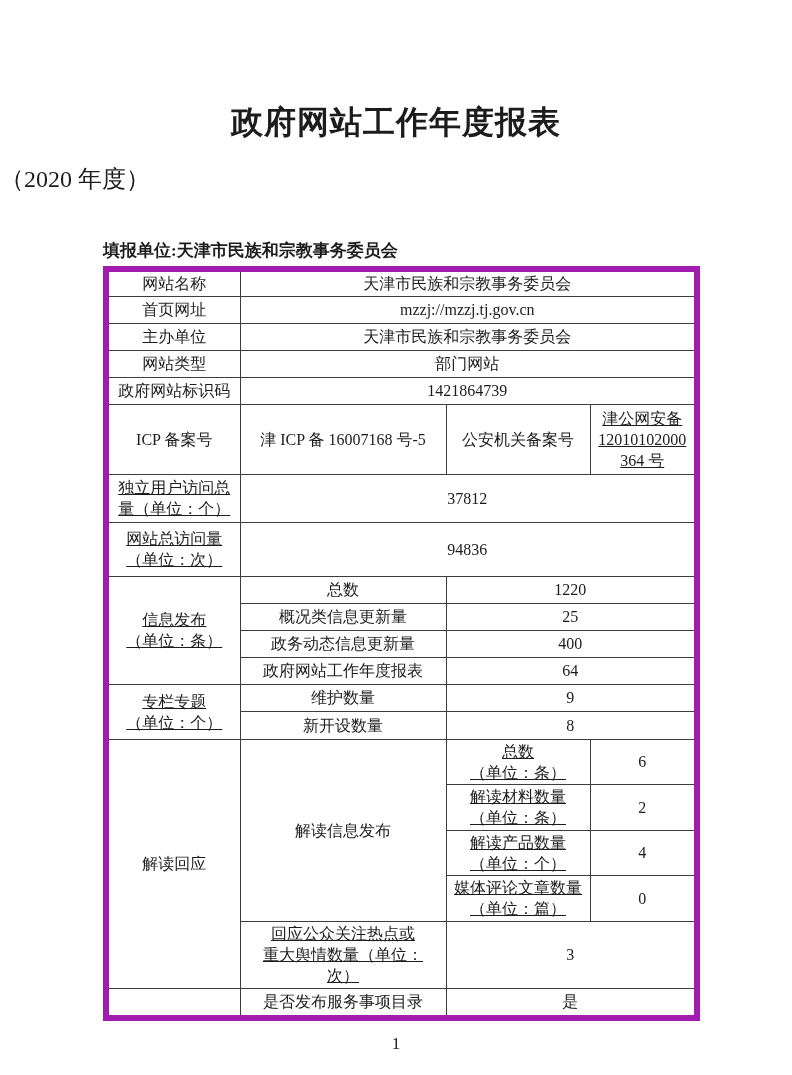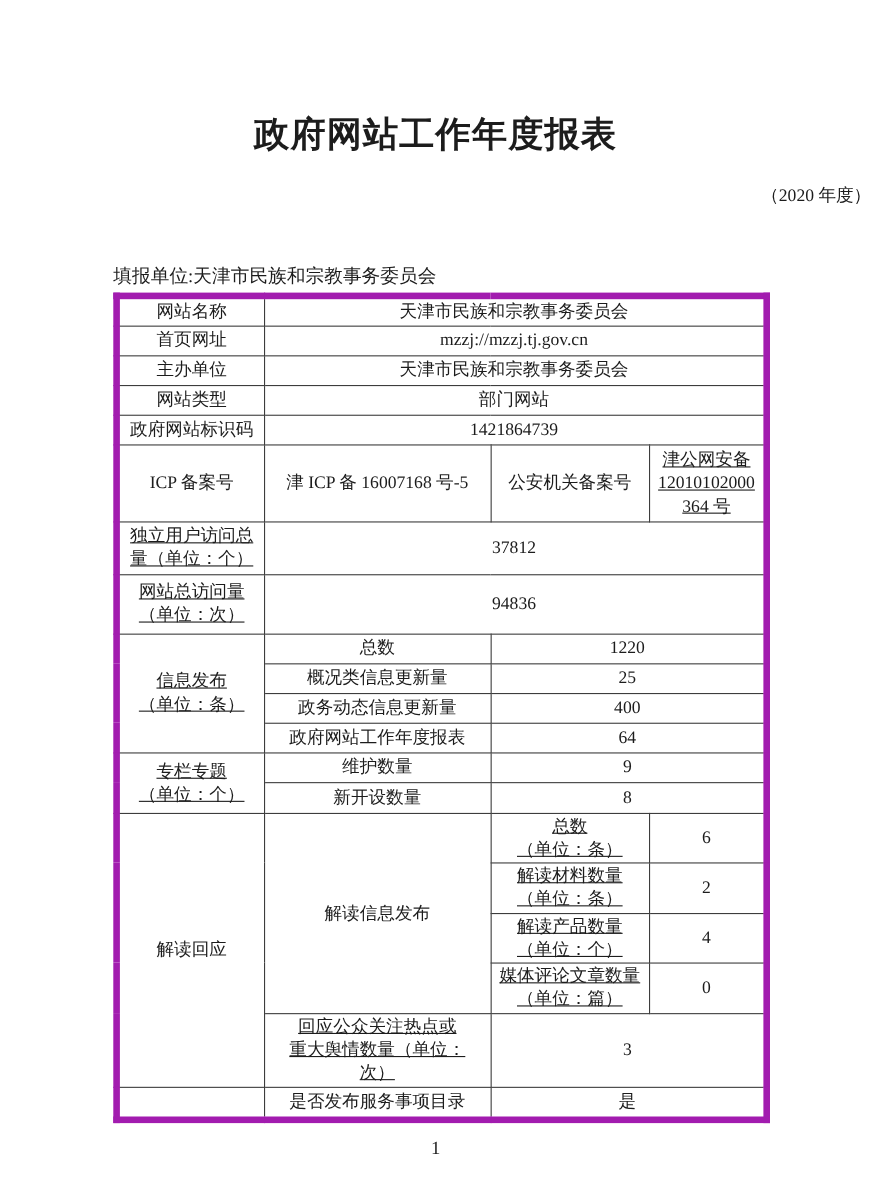--- a/index.html
+++ b/index.html
@@ -25,30 +25,30 @@
     font-weight: 700;
     font-size: 32px;
     line-height: 40px;
     letter-spacing: 1px;
   }
   .doc-subtitle {
     position: absolute;
     top: 166px;
     left: 0;
     width: 792px;
-    text-align: right;
-    font-size: 16px;
+    text-align: left;
+    font-size: 24px;
     line-height: 26px;
   }
   .unit-line {
     position: absolute;
     top: 240px;
     left: 103px;
     font-size: 17px;
-    font-weight: 400;
+    font-weight: 700;
     line-height: 22px;
     white-space: nowrap;
   }
   table.report-table {
     position: absolute;
     top: 266px;
     left: 103px;
     width: 591px;
     border-collapse: collapse;
     table-layout: fixed;

